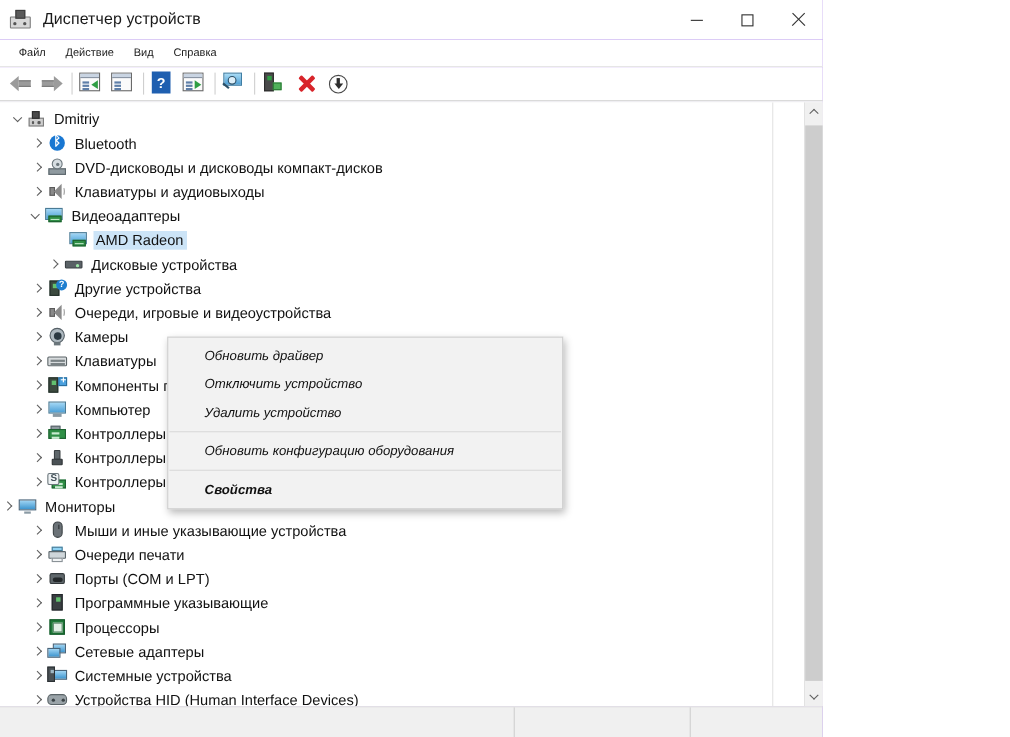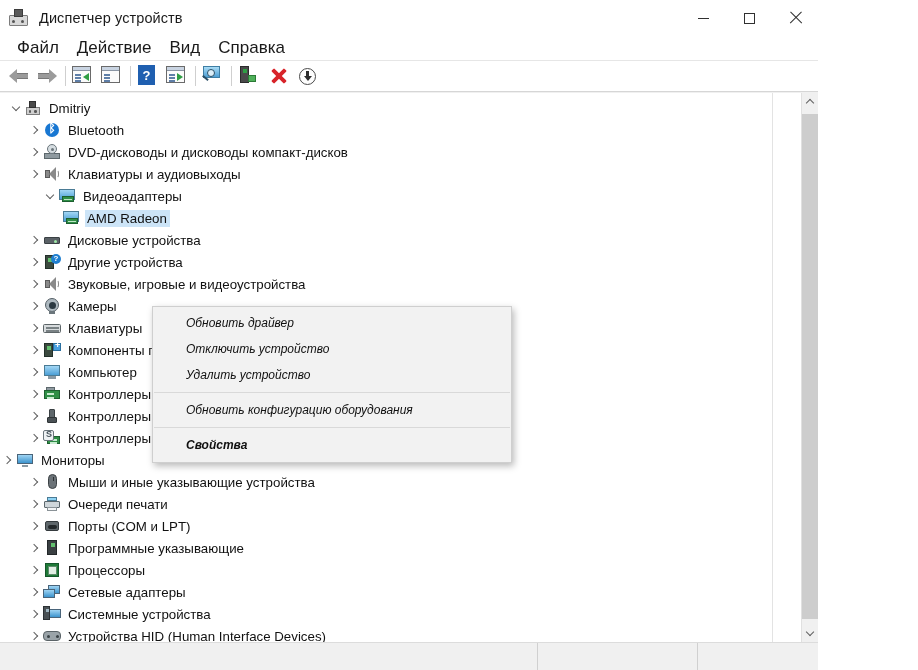--- a/index.html
+++ b/index.html
@@ -6,21 +6,21 @@
   html, body {
     margin: 0; padding: 0;
     width: 918px; height: 670px;
     overflow: hidden;
     background: #ffffff;
     font-family: "Liberation Sans", sans-serif;
   }
 
   #app {
     position: relative;
-    width: 818px; height: 670px;
+    width: 748px; height: 670px;
     background: #6d28d9;
     display: flex;
     flex-direction: column;
   }
 
   
   .titlebar {
     height: 36px;
     flex: 0 0 36px;
     display: flex;
@@ -77,21 +77,21 @@
   .menubar {
     height: 25px;
     flex: 0 0 25px;
     display: flex;
     align-items: center;
     padding-left: 8px;
     background: #ffffff;
     border-bottom: 1px solid #e6e6e6;
   }
   .menu-item {
-    font-size: 17px;
+    font-size: 10px;
     color: #1a1a1a;
     padding: 2px 9px;
     white-space: nowrap;
   }
 
   
   .toolbar {
     height: 31px;
     flex: 0 0 31px;
     display: flex;
@@ -667,52 +667,52 @@
             <span class="ticon"><span class="i-dvd"><span class="tray"></span><span class="disc"></span><span class="hub"></span></span></span>
             <span class="label">DVD-дисководы и дисководы компакт-дисков</span>
           </div>
           <div class="tree-row" style="padding-left: 27px;">
             <span class="expander">
               <span class="chev right"></span>
             </span>
             <span class="ticon"><span class="i-spk"><span class="box"></span><span class="cone"></span><span class="w1"></span></span></span>
             <span class="label">Клавиатуры и аудиовыходы</span>
           </div>
-          <div class="tree-row" style="padding-left: 42px;">
+          <div class="tree-row" style="padding-left: 24px;">
             <span class="expander">
               <span class="chev down"></span>
             </span>
             <span class="ticon"><span class="i-vid"><span class="scr"></span><span class="card"></span></span></span>
             <span class="label">Видеоадаптеры</span>
           </div>
           <div class="tree-row selected" style="padding-left: 46px;">
             <span class="expander"></span>
             <span class="ticon"><span class="i-vid"><span class="scr"></span><span class="card"></span></span></span>
             <span class="label">AMD Radeon</span>
           </div>
-          <div class="tree-row" style="padding-left: 27px; text-align: center;">
+          <div class="tree-row" style="padding-left: 42px; text-align: center;">
             <span class="expander">
               <span class="chev right"></span>
             </span>
             <span class="ticon"><span class="i-disk"><span class="d"></span></span></span>
             <span class="label">Дисковые устройства</span>
           </div>
           <div class="tree-row" style="padding-left: 27px;">
             <span class="expander">
               <span class="chev right"></span>
             </span>
             <span class="ticon"><span class="i-other"><span class="t"></span><span class="q">?</span></span></span>
             <span class="label">Другие устройства</span>
           </div>
           <div class="tree-row" style="padding-left: 27px;">
             <span class="expander">
               <span class="chev right"></span>
             </span>
             <span class="ticon"><span class="i-spk"><span class="box"></span><span class="cone"></span><span class="w1"></span></span></span>
-            <span class="label">Звуковые, игровые и видеоустройства</span>
+            <span class="label">Очереди, игровые и видеоустройства</span>
           </div>
           <div class="tree-row" style="padding-left: 27px;">
             <span class="expander">
               <span class="chev right"></span>
             </span>
             <span class="ticon"><span class="i-cam"><span class="ring"></span><span class="eye"></span><span class="st"></span></span></span>
             <span class="label">Камеры</span>
           </div>
           <div class="tree-row" style="padding-left: 27px;">
             <span class="expander">

